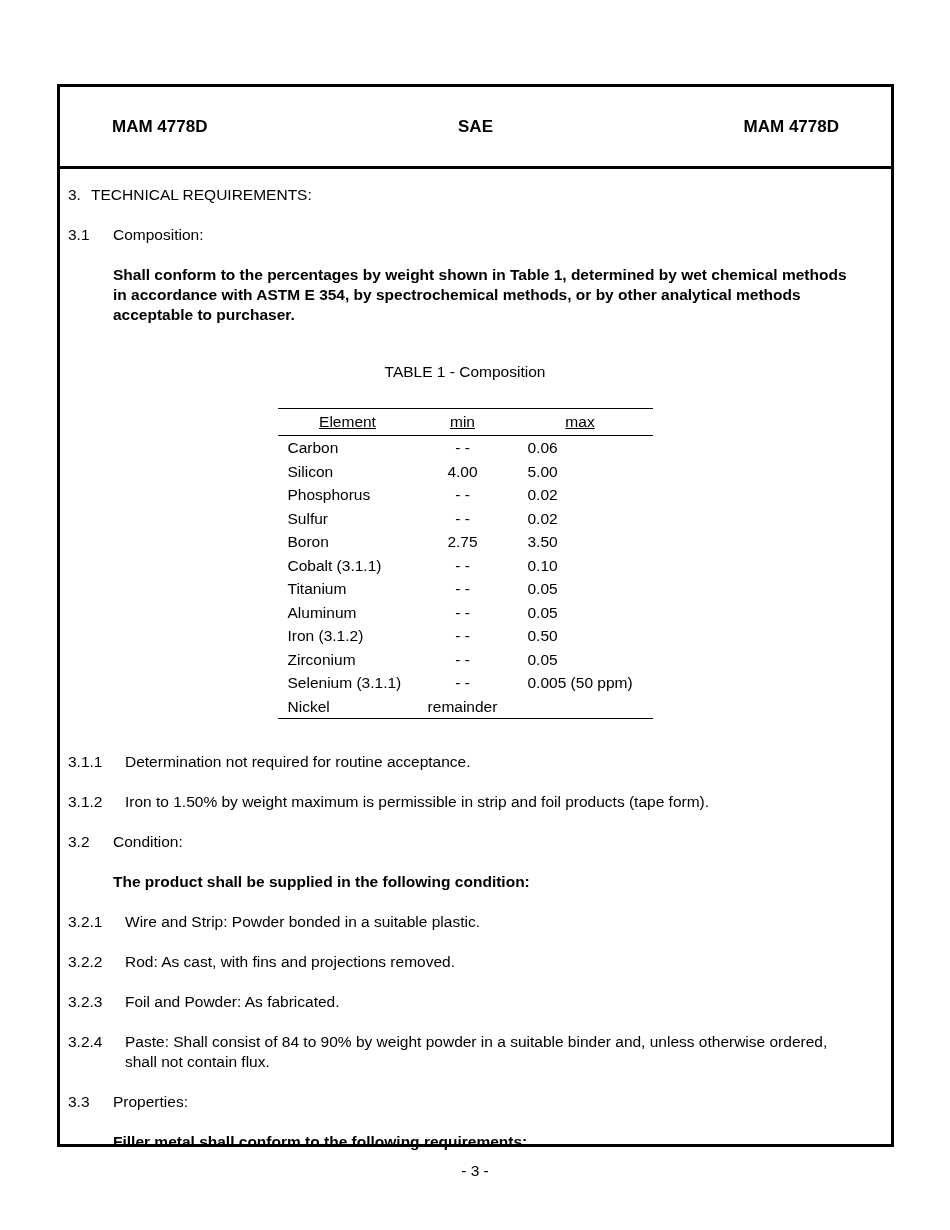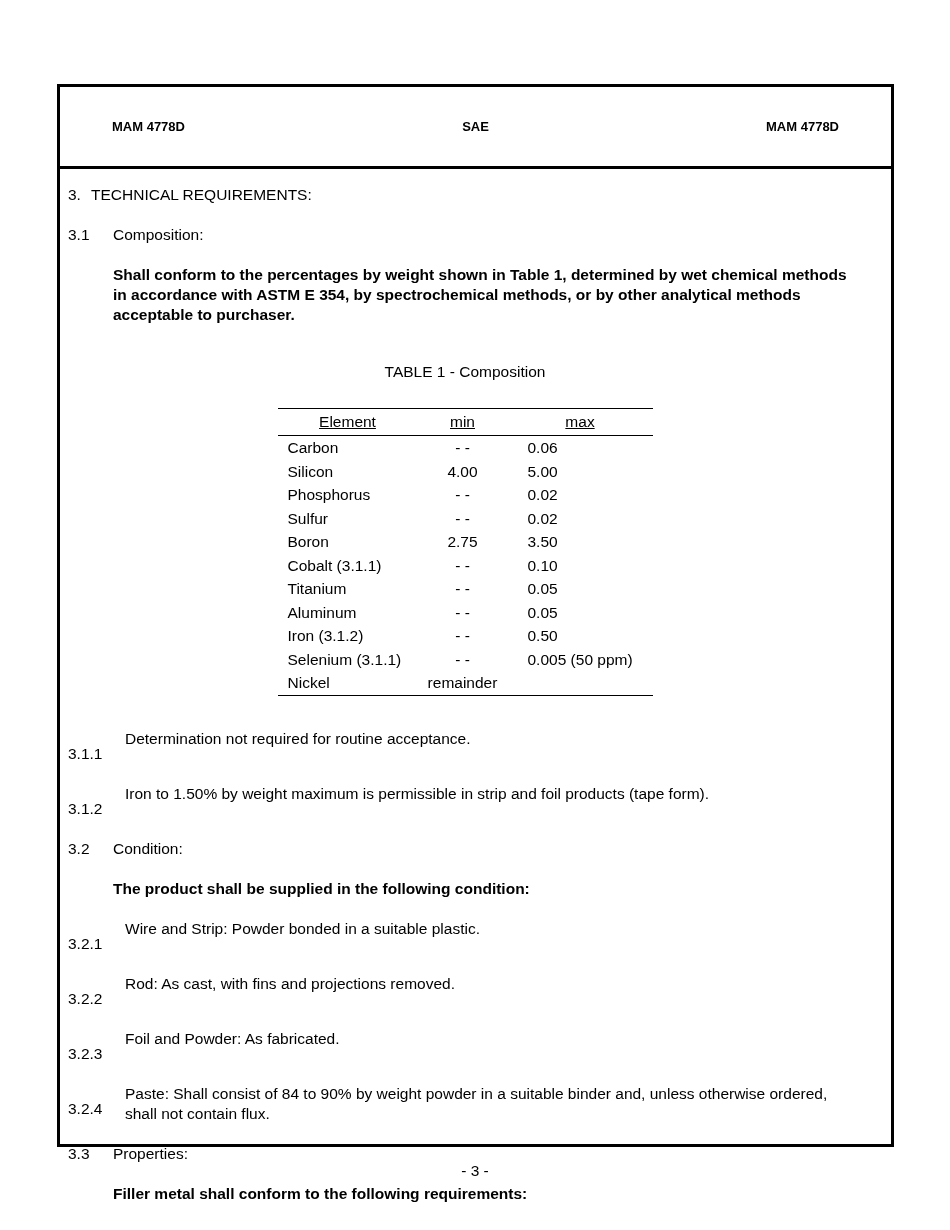--- a/index.html
+++ b/index.html
@@ -21,36 +21,36 @@
     border: 3px solid #000;
     background: #fff;
   }
   .header-band {
     height: 82px;
     border-bottom: 3px solid #000;
     display: flex;
     align-items: center;
     padding: 8px 52px;
     font-weight: 700;
-    font-size: 13px;
+    font-size: 17px;
   }
   .header-band .hleft  { width: 160px; text-align: left; }
   .header-band .hcenter{ flex: 1; text-align: center; }
   .header-band .hright { width: 160px; text-align: right; }
 
   .content {
     padding: 16px 29px 0 8px;
     font-size: 15.5px;
     line-height: 20px;
   }
   .item { display: flex; margin-bottom: 20px; }
   .item .num { flex: 0 0 auto; }
   .n1 { width: 23px; }
   .n2 { width: 45px; }
-  .n3 { width: 57px; margin-top: 15px; }
+  .n3 { width: 57px; }
   .item .txt { flex: 1 1 auto; }
   .indent-para { margin-left: 45px; margin-bottom: 20px; font-weight: bold; }
 
   .table-wrap { width: 375px; margin: 37px auto 33px; }
   .table-title { text-align: center; margin-bottom: 26px; }
   table.comp {
     border-collapse: collapse;
     width: 375px;
     font-size: 15.5px;
   }
@@ -165,20 +165,25 @@
             <td class="c-el">Aluminum</td>
             <td class="c-min">- -</td>
             <td class="c-max">0.05</td>
           </tr>
           <tr>
             <td class="c-el">Iron (3.1.2)</td>
             <td class="c-min">- -</td>
             <td class="c-max">0.50</td>
           </tr>
           <tr>
+            <td class="c-el">Zirconium</td>
+            <td class="c-min">- -</td>
+            <td class="c-max">0.05</td>
+          </tr>
+          <tr>
             <td class="c-el">Selenium (3.1.1)</td>
             <td class="c-min">- -</td>
             <td class="c-max">0.005 (50 ppm)</td>
           </tr>
           <tr>
             <td class="c-el">Nickel</td>
             <td class="c-min">remainder</td>
             <td class="c-max"></td>
           </tr>
         </tbody>

